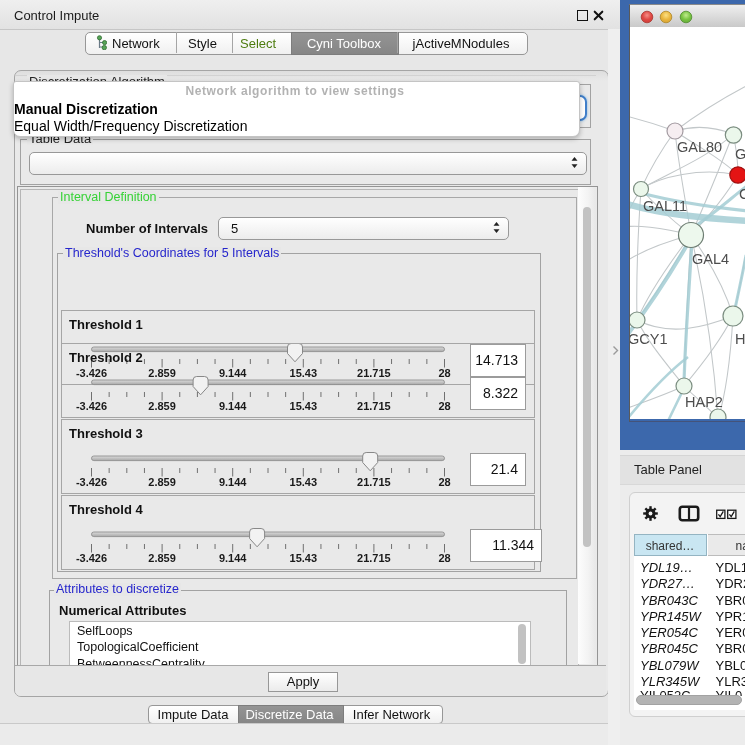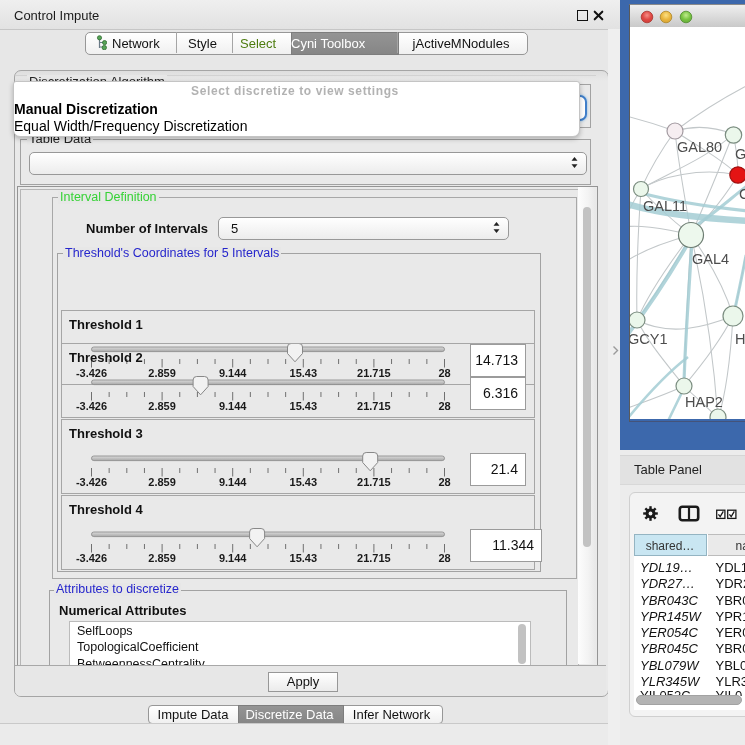--- a/index.html
+++ b/index.html
@@ -27,21 +27,21 @@
   <div class="abs" style="left:397px;top:32px;width:1px;height:21px;background:#a5a5a5;"></div>
   <svg class="abs" style="left:94px;top:35px;" width="13" height="15" viewBox="0 0 13 15">
     <path d="M5.5 3 L5.5 13 M6 7.5 L10 7.5 M6 12 L10 12" stroke="#6a7a87" stroke-width="1.2" fill="none"></path>
     <circle cx="5.5" cy="2.8" r="2.1" fill="#57a457" stroke="#2e6b2e" stroke-width="0.8"></circle>
     <circle cx="10.6" cy="7.6" r="2.1" fill="#57a457" stroke="#2e6b2e" stroke-width="0.8"></circle>
     <circle cx="10.3" cy="12.6" r="2.2" fill="#57a457" stroke="#2e6b2e" stroke-width="0.8"></circle>
   </svg>
   <div class="abs" style="left:112px;top:36px;font-size:13px;color:#111;">Network</div>
   <div class="abs" style="left:188px;top:36px;font-size:13px;color:#111;">Style</div>
   <div class="abs" style="left:240px;top:36px;font-size:13px;color:#4d7c0f;">Select</div>
-  <div class="abs" style="left:291px;top:36px;width:106px;font-size:13px;color:#fff;">Cyni Toolbox</div>
+  <div class="abs" style="left:291px;top:36px;width:106px;text-align:center;font-size:13px;color:#fff;">Cyni Toolbox</div>
   <div class="abs" style="left:397px;top:36px;width:128px;text-align:center;font-size:13px;color:#111;">jActiveMNodules</div>
 
   <div class="abs" style="left:13.5px;top:69.5px;width:593px;height:625px;border:1px solid #a5a5a5;border-radius:7px;background:linear-gradient(#dedede,#e9e9e9 10px);"></div>
 
   <div class="abs" style="left:16px;top:74.5px;width:580px;height:1px;background:#d2d2d2;"></div>
 
   <div class="grp" style="left:20px;top:83.5px;width:569px;height:42px;"></div>
   <div class="grpt" style="left:27px;top:75px;font-size:13px;color:#222;">Discretization Algorithm</div>
   <div class="abs" style="left:553px;top:95px;width:34px;height:26px;box-sizing:border-box;border:2.5px solid #3f7ec9;border-radius:7px;background:#fff;box-shadow:0 0 3px #7db4e2;"></div>
 
@@ -110,21 +110,21 @@
         <text x="29.5" y="65.5" font-size="11" font-weight="bold" fill="#1a1a1a" text-anchor="middle" font-family="Liberation Sans">-3.426</text>
         <text x="100.1" y="65.5" font-size="11" font-weight="bold" fill="#1a1a1a" text-anchor="middle" font-family="Liberation Sans">2.859</text>
         <text x="170.7" y="65.5" font-size="11" font-weight="bold" fill="#1a1a1a" text-anchor="middle" font-family="Liberation Sans">9.144</text>
         <text x="241.3" y="65.5" font-size="11" font-weight="bold" fill="#1a1a1a" text-anchor="middle" font-family="Liberation Sans">15.43</text>
         <text x="311.9" y="65.5" font-size="11" font-weight="bold" fill="#1a1a1a" text-anchor="middle" font-family="Liberation Sans">21.715</text>
         <text x="382.5" y="65.5" font-size="11" font-weight="bold" fill="#1a1a1a" text-anchor="middle" font-family="Liberation Sans">28</text>
         <g transform="translate(130.6,32)">
           <path d="M4 0.5 H12 Q15.5 0.5 15.5 4 V10.5 L8 18.8 L0.5 10.5 V4 Q0.5 0.5 4 0.5 Z" fill="#f2f2f2" stroke="#888" stroke-width="1"></path>
         </g>
       </svg>
-      <div style="position:absolute;left:408px;top:33px;width:47px;height:31px;background:#fff;border:1px solid #9b9b9b;font-size:14px;color:#111;text-align:right;line-height:31px;padding-right:7px;">6.316</div>
+      <div style="position:absolute;left:408px;top:33px;width:47px;height:31px;background:#fff;border:1px solid #9b9b9b;font-size:14px;color:#111;text-align:right;line-height:31px;padding-right:7px;">8.322</div>
     </div>
   <div class="abs" style="left:61.0px;top:418.5px;width:472.0px;height:73.0px;border:1px solid #a6a6a6;">
       <svg width="472" height="73" viewBox="0 0 472 73" style="position:absolute;left:0;top:0;">
         <text x="7" y="17.5" font-size="13" font-weight="bold" fill="#111" font-family="Liberation Sans">Threshold 3</text>
         <defs>
           <linearGradient id="tr418" x1="0" y1="0" x2="0" y2="1">
             <stop offset="0" stop-color="#dcdcdc"></stop>
             <stop offset="1" stop-color="#a8a8a8"></stop>
           </linearGradient>
         </defs>
@@ -317,17 +317,17 @@
   <div class="abs" style="left:633.5px;top:557px;width:112px;height:139px;overflow:hidden;font-size:13px;color:#111;">
     <div style="position:absolute;left:6.5px;top:3px;line-height:16.3px;font-style:italic;">YDL19…<br>YDR27…<br>YBR043C<br>YPR145W<br>YER054C<br>YBR045C<br>YBL079W<br>YLR345W</div>
     <div style="position:absolute;left:82px;top:3px;line-height:16.3px;">YDL1<br>YDR2<br>YBR0<br>YPR1<br>YER0<br>YBR0<br>YBL0<br>YLR3</div>
     <div style="position:absolute;left:6.5px;top:131px;">YIL052C</div>
     <div style="position:absolute;left:82px;top:131px;">YIL0</div>
   </div>
 
   <div class="abs" style="left:636px;top:694.5px;width:104px;height:8.5px;background:#b3b3b3;border:1px solid #a2a2a2;border-radius:5px;"></div>
 
   <div class="abs" style="left:12.5px;top:80.5px;width:565px;height:54px;background:#fff;border:1px solid #c4c4c4;border-radius:3px 3px 7px 7px;box-shadow:0 2px 5px rgba(0,0,0,0.25);z-index:50;"></div>
-  <div class="abs" style="left:0;top:84px;width:590px;text-align:center;font-size:12px;letter-spacing:0.6px;font-weight:bold;color:#b2b2b2;z-index:51;">Select discretize to view settings</div>
+  <div class="abs" style="left:0;top:84px;width:590px;text-align:center;font-size:12px;letter-spacing:0.6px;font-weight:bold;color:#b2b2b2;z-index:51;">Network algorithm to view settings</div>
   <div class="abs" style="left:14px;top:118px;font-size:14px;color:#000;z-index:51;">Equal Width/Frequency Discretization</div>
   <div class="abs" style="left:14px;top:100.5px;font-size:14px;font-weight:bold;color:#000;z-index:51;">Manual Discretization</div>
 
 </div>
 
 </body></html>

